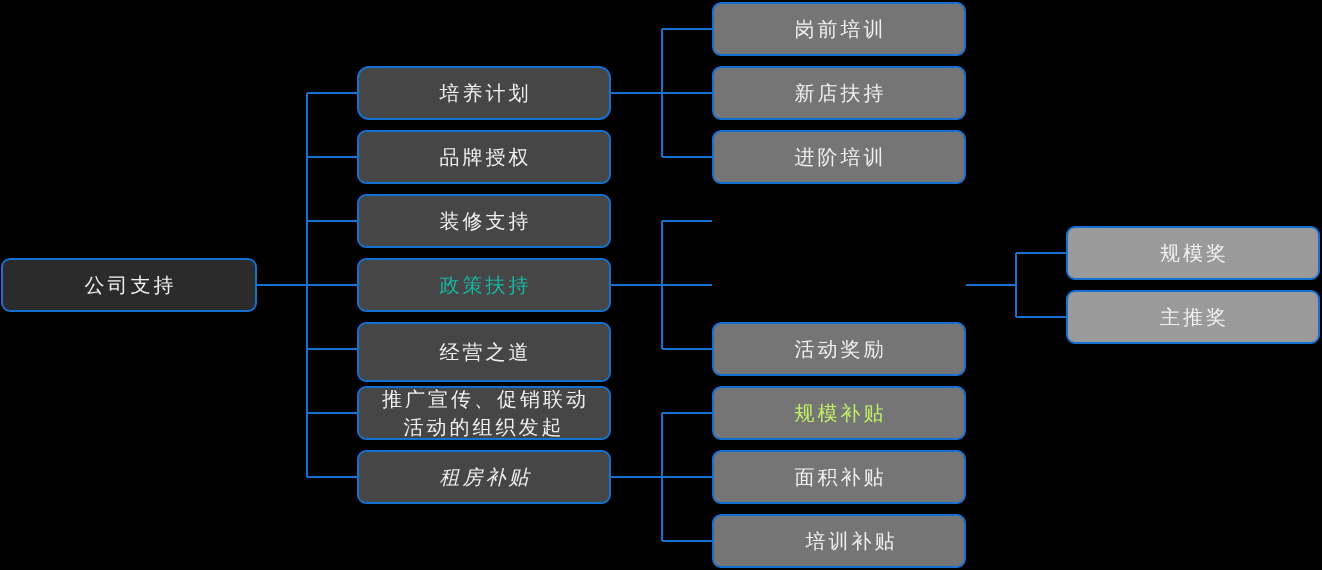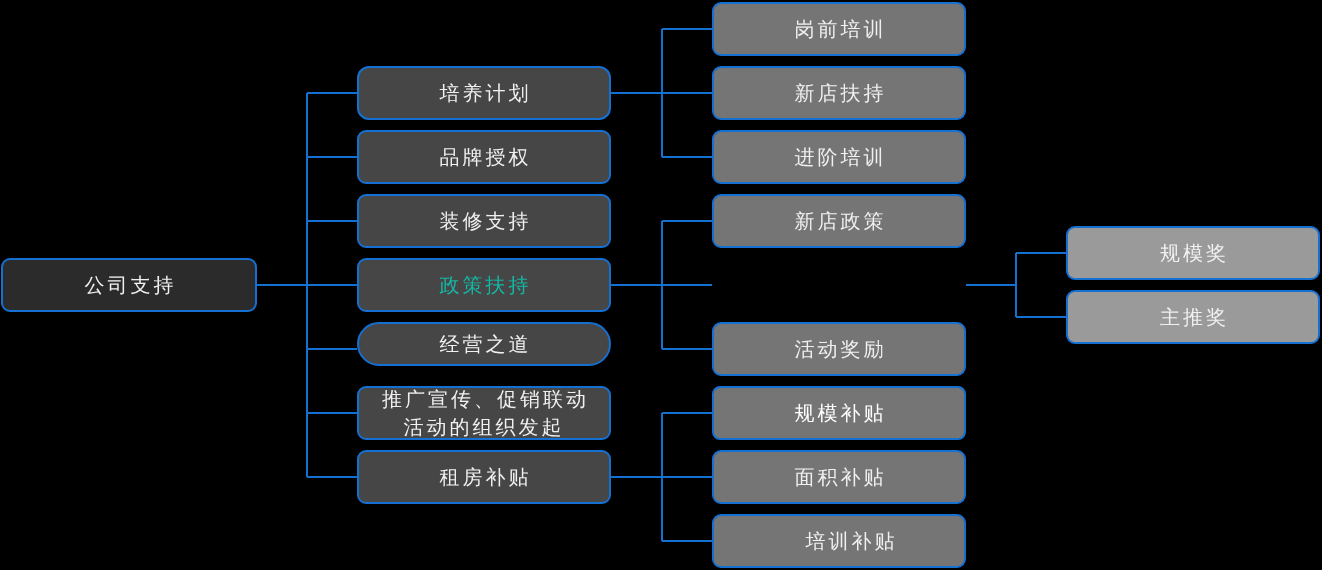--- a/index.html
+++ b/index.html
@@ -81,46 +81,43 @@
   </div>
     <div class="node" style="left: 357px; top: 130px; width: 254px; height: 54px; background: rgb(70, 70, 70); border-color: rgb(20, 112, 209); color: rgb(240, 240, 240);">
     <span class="node-label">品牌授权</span>
   </div>
     <div class="node" style="left: 357px; top: 194px; width: 254px; height: 54px; background: rgb(70, 70, 70); border-color: rgb(20, 112, 209); color: rgb(240, 240, 240);">
     <span class="node-label">装修支持</span>
   </div>
     <div class="node" style="left: 357px; top: 258px; width: 254px; height: 54px; background: rgb(70, 70, 70); border-color: rgb(20, 112, 209); color: #14b8a6;">
     <span class="node-label">政策扶持</span>
   </div>
-    <div class="node" style="left: 357px; top: 322px; width: 254px; height: 44px; background: rgb(70, 70, 70); border-color: rgb(20, 112, 209); color: rgb(240, 240, 240); border-radius: 23px;">
+    <div class="node" style="left: 357px; top: 322px; width: 254px; height: 60px; background: rgb(70, 70, 70); border-color: rgb(20, 112, 209); color: rgb(240, 240, 240);">
     <span class="node-label">经营之道</span>
   </div>
     <div class="node" style="left: 357px; top: 386px; width: 254px; height: 54px; background: rgb(70, 70, 70); border-color: rgb(20, 112, 209); color: rgb(240, 240, 240);">
     <span class="node-label">推广宣传、促销联动
 活动的组织发起</span>
   </div>
-    <div class="node" style="left: 357px; top: 450px; width: 254px; height: 54px; background: rgb(70, 70, 70); border-color: rgb(20, 112, 209); color: rgb(240, 240, 240);">
+    <div class="node" style="left: 357px; top: 450px; width: 254px; height: 54px; background: rgb(70, 70, 70); border-color: rgb(20, 112, 209); color: rgb(240, 240, 240); font-style: italic;">
     <span class="node-label">租房补贴</span>
   </div>
     <div class="node" style="left: 712px; top: 2px; width: 254px; height: 54px; background: rgb(117, 117, 117); border-color: rgb(20, 112, 209); color: rgb(240, 240, 240);">
     <span class="node-label">岗前培训</span>
   </div>
     <div class="node" style="left: 712px; top: 66px; width: 254px; height: 54px; background: rgb(117, 117, 117); border-color: rgb(20, 112, 209); color: rgb(240, 240, 240);">
     <span class="node-label">新店扶持</span>
   </div>
     <div class="node" style="left: 712px; top: 130px; width: 254px; height: 54px; background: rgb(117, 117, 117); border-color: rgb(20, 112, 209); color: rgb(240, 240, 240);">
     <span class="node-label">进阶培训</span>
   </div>
-    <div class="node" style="left: 712px; top: 194px; width: 254px; height: 54px; background: rgb(117, 117, 117); border-color: rgb(20, 112, 209); color: rgb(240, 240, 240);">
-    <span class="node-label">新店政策</span>
-  </div>
     <div class="node" style="left: 712px; top: 322px; width: 254px; height: 54px; background: rgb(117, 117, 117); border-color: rgb(20, 112, 209); color: rgb(240, 240, 240);">
     <span class="node-label">活动奖励</span>
   </div>
-    <div class="node" style="left: 712px; top: 386px; width: 254px; height: 54px; background: rgb(117, 117, 117); border-color: rgb(20, 112, 209); color: #ffffff; border-radius: 8px;">
+    <div class="node" style="left: 712px; top: 386px; width: 254px; height: 54px; background: rgb(117, 117, 117); border-color: rgb(20, 112, 209); color: #bef264;">
     <span class="node-label">规模补贴</span>
   </div>
     <div class="node" style="left: 712px; top: 450px; width: 254px; height: 54px; background: rgb(117, 117, 117); border-color: rgb(20, 112, 209); color: rgb(240, 240, 240);">
     <span class="node-label">面积补贴</span>
   </div>
     <div class="node" style="left: 712px; top: 514px; width: 254px; height: 54px; background: rgb(117, 117, 117); border-color: rgb(20, 112, 209); color: rgb(240, 240, 240); padding-left: 22px;">
     <span class="node-label">培训补贴</span>
   </div>
     <div class="node" style="left: 1066px; top: 226px; width: 254px; height: 54px; background: rgb(154, 154, 154); border-color: rgb(20, 112, 209); color: rgb(240, 240, 240);">
     <span class="node-label">规模奖</span>

